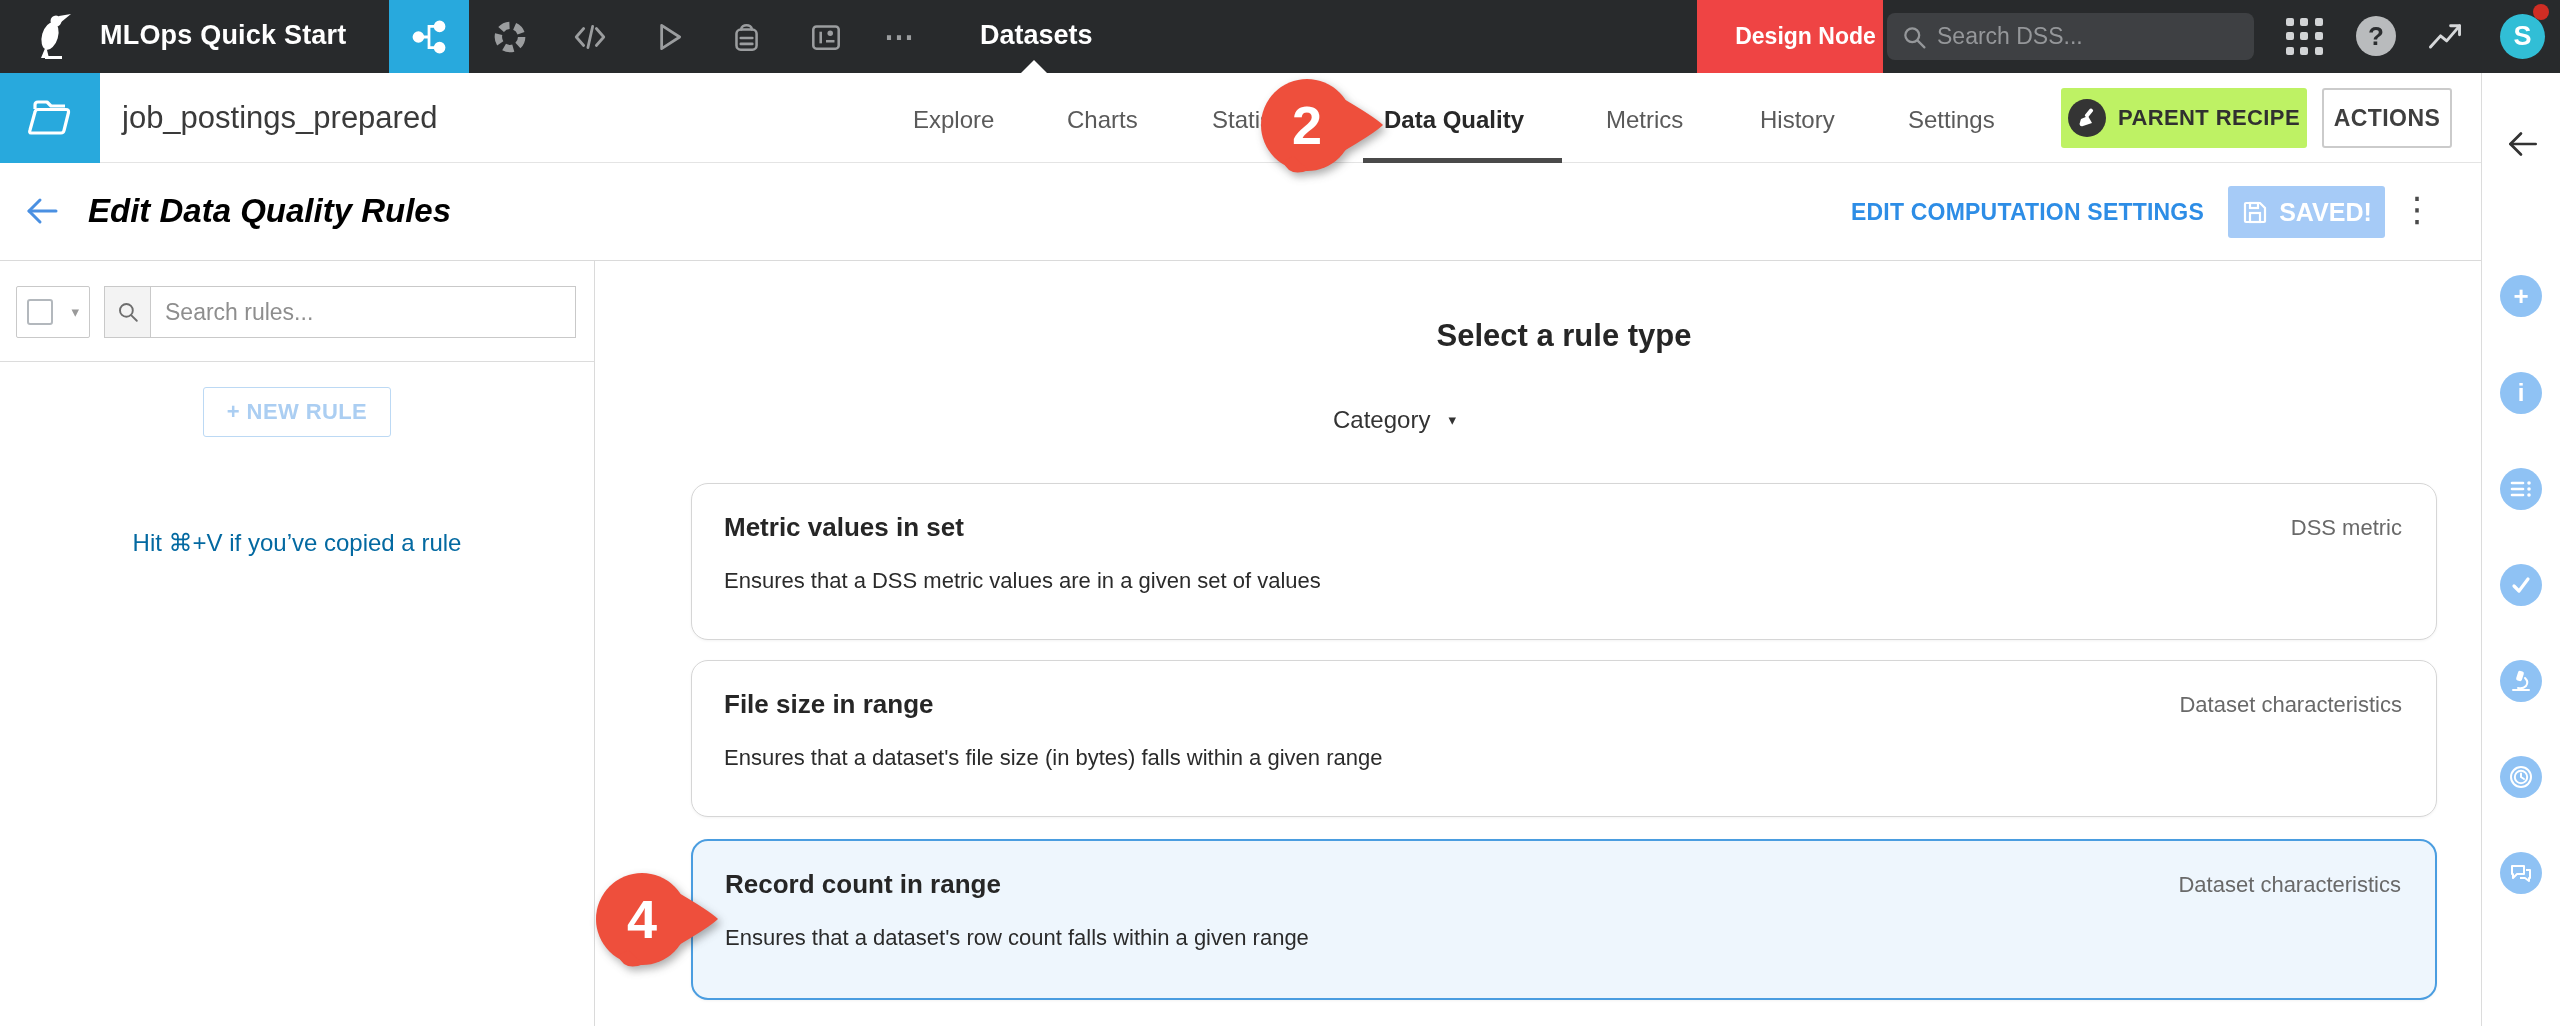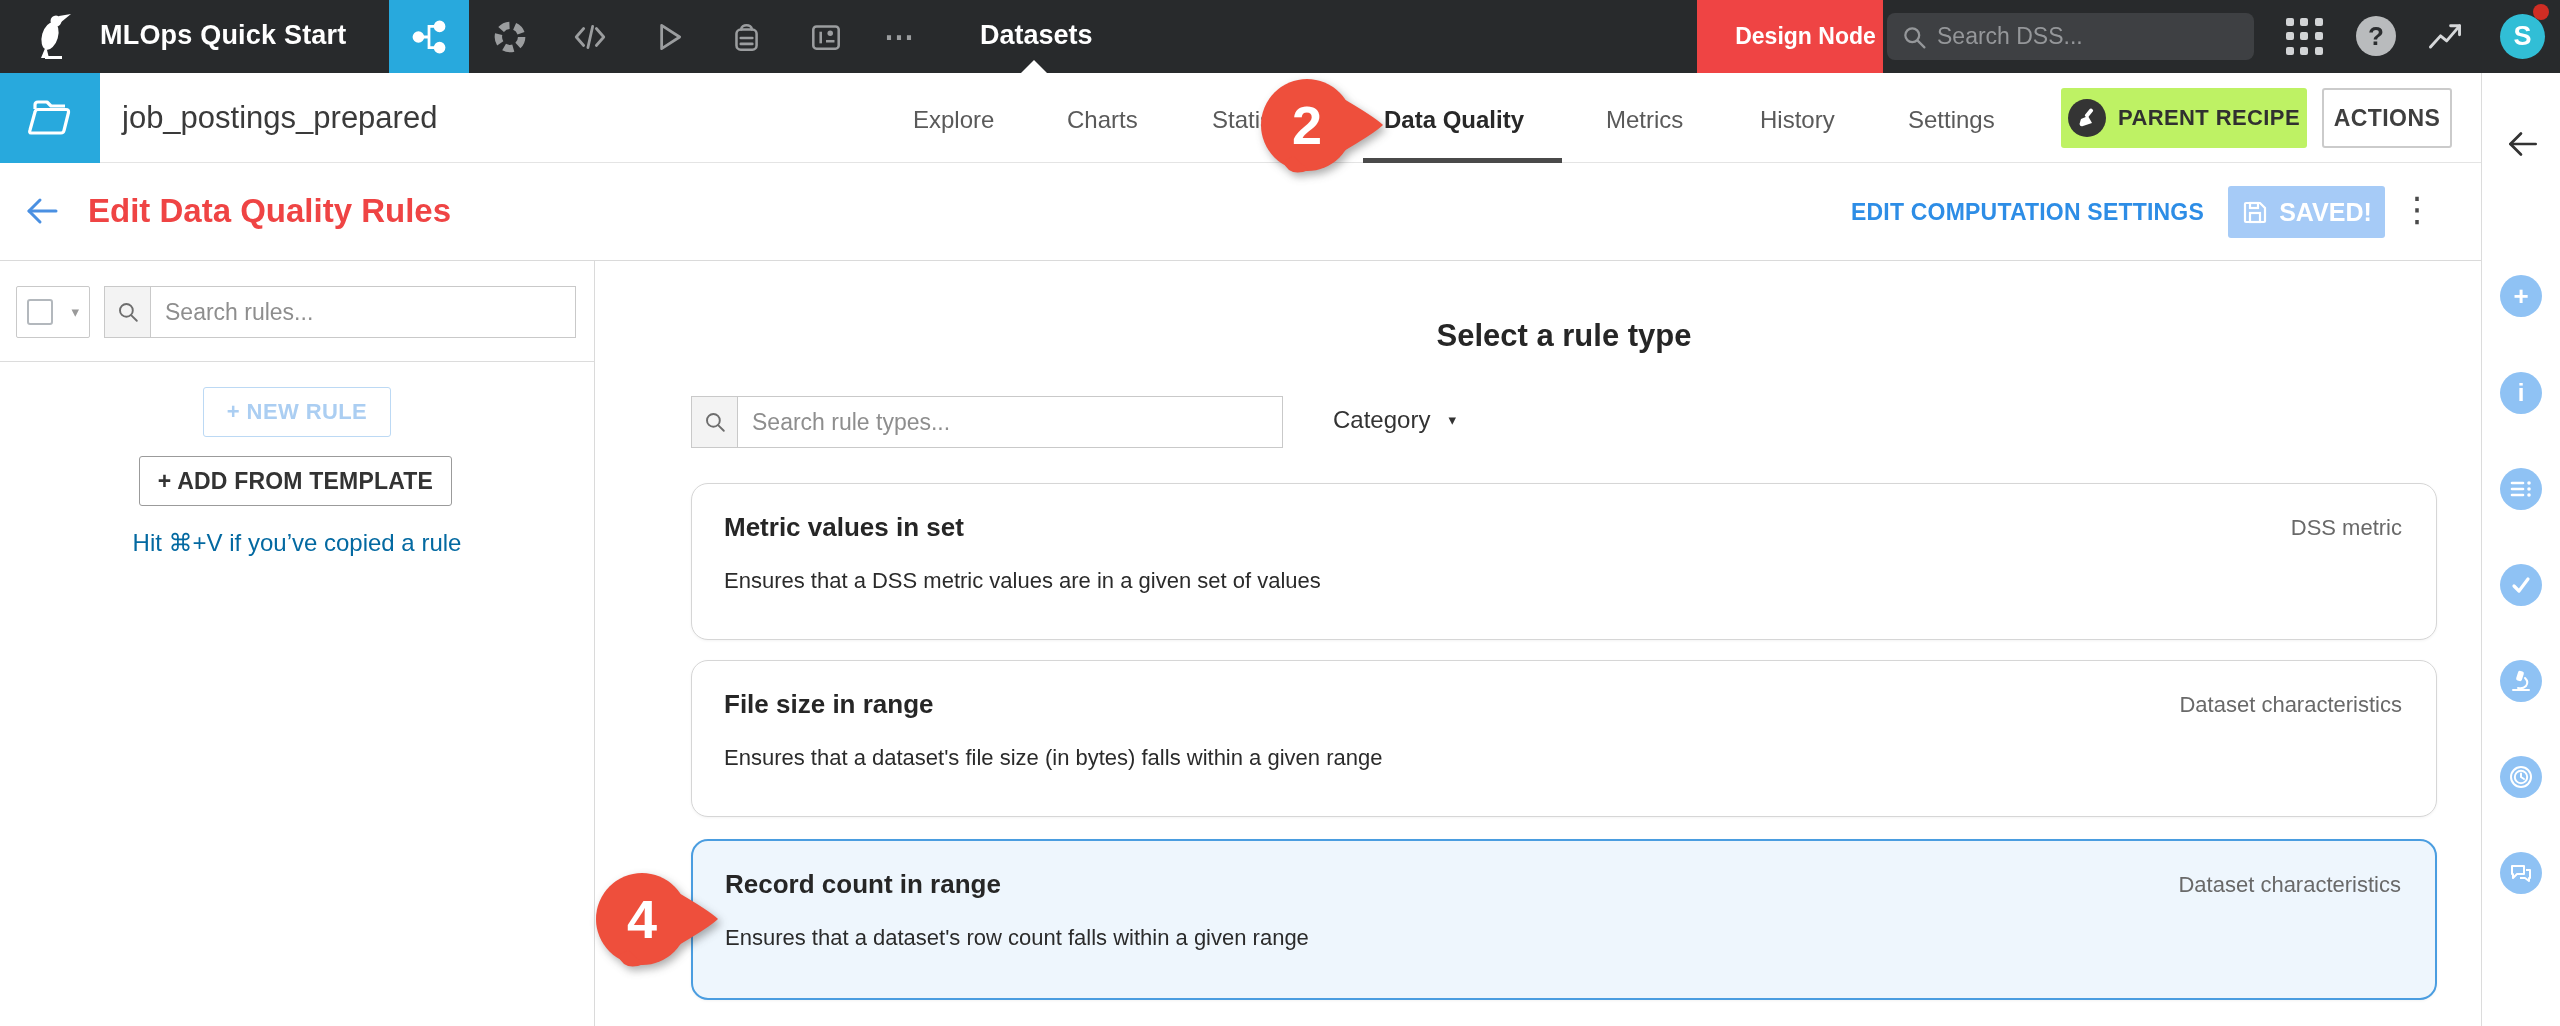--- a/index.html
+++ b/index.html
@@ -36,21 +36,21 @@
   .tab.active { color:#282828; font-weight:700; }
   .tab-underline { position:absolute; left:1363px; top:85px; width:199px; height:5px; background:#4a4a4a; }
   .parent-recipe { position:absolute; left:2061px; top:15px; width:246px; height:60px; background:#bef264; border-radius:3px; display:flex; align-items:center; justify-content:center; gap:12px; }
   .parent-recipe .circ { width:38px; height:38px; border-radius:50%; background:#343434; display:flex; align-items:center; justify-content:center; }
   .parent-recipe span.lbl { font-size:22px; font-weight:700; color:#303030; letter-spacing:.4px; }
   .actions-btn { position:absolute; left:2322px; top:15px; width:130px; height:60px; background:#fff; border:2px solid #cbcbcb; border-radius:3px; font-size:23px; font-weight:700; color:#3f3f3f; display:flex; align-items:center; justify-content:center; letter-spacing:.4px; }
 
   
   .ruleshdr { position:absolute; left:0; top:163px; width:2481px; height:98px; background:#fff; border-bottom:1px solid #dadada; }
   .back-arrow { position:absolute; left:22px; top:28px; width:40px; height:40px; }
-  .rules-title { position:absolute; left:88px; top:29px; font-size:33px; font-weight:600; color:#ef4444; }
+  .rules-title { position:absolute; left:88px; top:29px; font-size:33px; font-weight:600; color:#000000;font-style:italic; }
   .ecs-link { position:absolute; left:1851px; top:36px; font-size:23px; font-weight:700; color:#2d8de6; letter-spacing:.2px; cursor:pointer; }
   .saved-btn { position:absolute; left:2228px; top:23px; width:157px; height:52px; background:#a6cbf7; border-radius:3px; display:flex; align-items:center; justify-content:center; gap:10px; color:#fff; font-size:25px; font-weight:700; }
   .kebab { position:absolute; left:2400px; top:26px; font-size:34px; color:#4a4a4a; width:30px; text-align:center; }
 
   
   .leftpanel { position:absolute; left:0; top:261px; width:595px; height:765px; background:#fff; border-right:1px solid #dadada; }
   .lp-row { position:absolute; left:0; top:0; width:100%; height:101px; border-bottom:1px solid #dcdcdc; }
   .chk-ctrl { position:absolute; left:16px; top:25px; width:74px; height:52px; border:1px solid #c9c9c9; border-radius:2px; display:flex; align-items:center; justify-content:space-between; padding:0 10px; }
   .chk-box { width:26px; height:26px; border:2px solid #b3b8bd; border-radius:3px; }
   .caret { font-size:15px; color:#9a9a9a; }
@@ -275,38 +275,26 @@
               <g stroke="#6d6d6d" stroke-width="2.4" fill="none" stroke-linecap="round">
                 <circle cx="13" cy="13" r="8"></circle>
                 <line x1="19.5" y1="19.5" x2="26" y2="26"></line>
               </g>
             </svg>
         </span>
         <input type="text" placeholder="Search rules..." style="">
       </div>
     </div>
     <div class="newrule-btn">+ NEW RULE</div>
-    <div class="addtpl-btn">+ ADD FROM TEMPLATE</div>
     <div class="paste-hint">Hit ⌘+V if you’ve copied a rule</div>
   </div>
 
   <div class="main">
     <div class="picker-title">Select a rule type</div>
 
-    <div class="searchbox picker-search">
-      <span class="seg">
-        <svg width="24" height="24" viewBox="0 0 30 30">
-            <g stroke="#6d6d6d" stroke-width="2.4" fill="none" stroke-linecap="round">
-              <circle cx="13" cy="13" r="8"></circle>
-              <line x1="19.5" y1="19.5" x2="26" y2="26"></line>
-            </g>
-          </svg>
-      </span>
-      <input type="text" placeholder="Search rule types..." style="">
-    </div>
     <div class="category-dd">
       <span>Category</span>
       <span class="caret" style="color:#333">▾</span>
     </div>
 
     <div class="rulecard" style="top:222px">
       <span class="rc-name">Metric values in set</span>
       <span class="rc-cat">DSS metric</span>
       <span class="rc-desc">Ensures that a DSS metric values are in a given set of values</span>
     </div>

